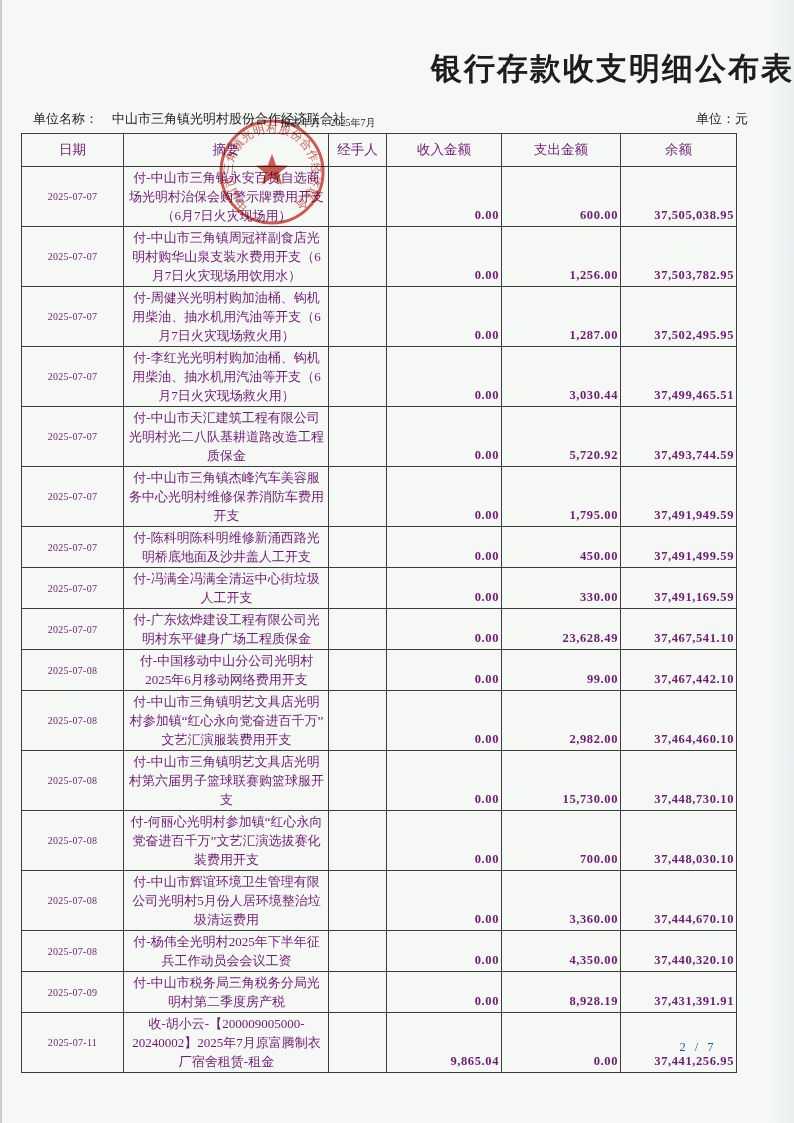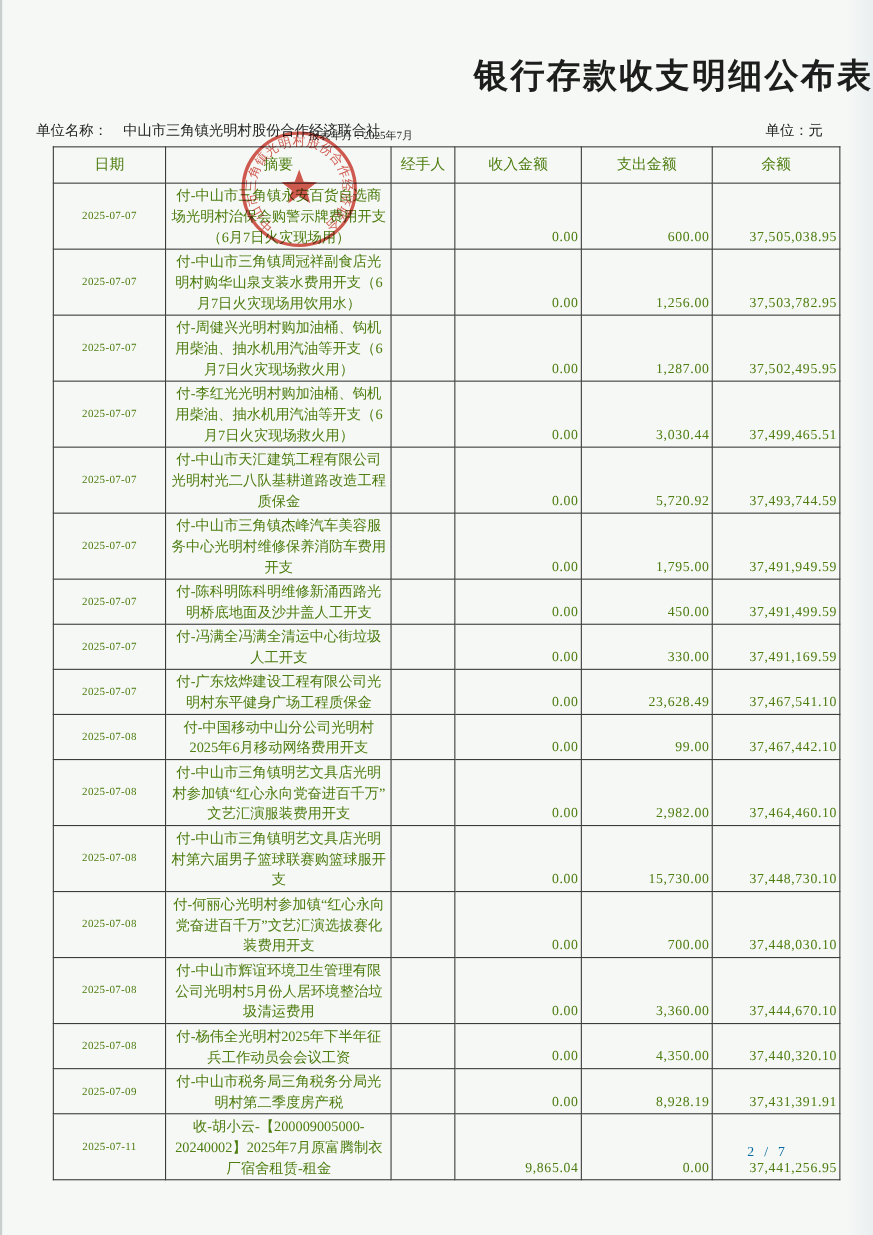--- a/index.html
+++ b/index.html
@@ -23,31 +23,31 @@
     position:absolute; left:0; top:88px; width:656px;
     text-align:center; font-size:10px; color:#2a2a2a;margin-top:28px;
   }
   .meta {
     position:absolute; left:33px; top:110px; width:715px; height:18px; font-size:13px; color:#242424;
   }
   .meta .unit-name-label { margin-right:14px;margin-top:24px; }
   .meta .currency { position:absolute; right:0; top:0; }
 
   table.ledger {
-    position:absolute; left:48px; top:133px; width:715px;
-    border-collapse:collapse; table-layout:fixed; font-size:13px; color:#4d7c0f;
+    position:absolute; left:21px; top:133px; width:715px;
+    border-collapse:collapse; table-layout:fixed; font-size:13px; color:#701a75;
   }
   .ledger th, .ledger td { border:1px solid #3c3c3c; overflow:hidden; }
   .ledger thead th { height:30px; font-weight:normal; text-align:center; font-size:13.5px; background:transparent; }
   .ledger tr.r2 { height:40px; }
   .ledger tr.r3 { height:60px; }
   .c-date { text-align:center; vertical-align:middle; font-size:10px; letter-spacing:0.3px; white-space:nowrap; }
   .c-sum  { text-align:center; vertical-align:top; padding:1px 4px 1px 5px; line-height:19px; font-size:13px; }
   .c-hand { }
-  .c-num  { text-align:right; vertical-align:bottom; padding:0 2px 3px 0; font-size:12.5px; letter-spacing:0.6px; white-space:nowrap; }
+  .c-num  { text-align:right; vertical-align:bottom; padding:0 2px 3px 0; font-size:12.5px; letter-spacing:0.6px; white-space:nowrap;font-weight:bold; }
 
   .seal {
     position:absolute; left:217px; top:117px; width:110px; height:110px;
     opacity:0.82; mix-blend-mode:multiply; pointer-events:none;
   }
   .seal circle { fill:none; stroke:var(--seal,#cf382c); stroke-width:3; }
   .seal polygon { fill:var(--seal,#cf382c); }
   .seal text { fill:var(--seal,#cf382c); font-size:11.5px; font-family:"Liberation Serif",serif; letter-spacing:0.4px; }
 
   .footer-page {

